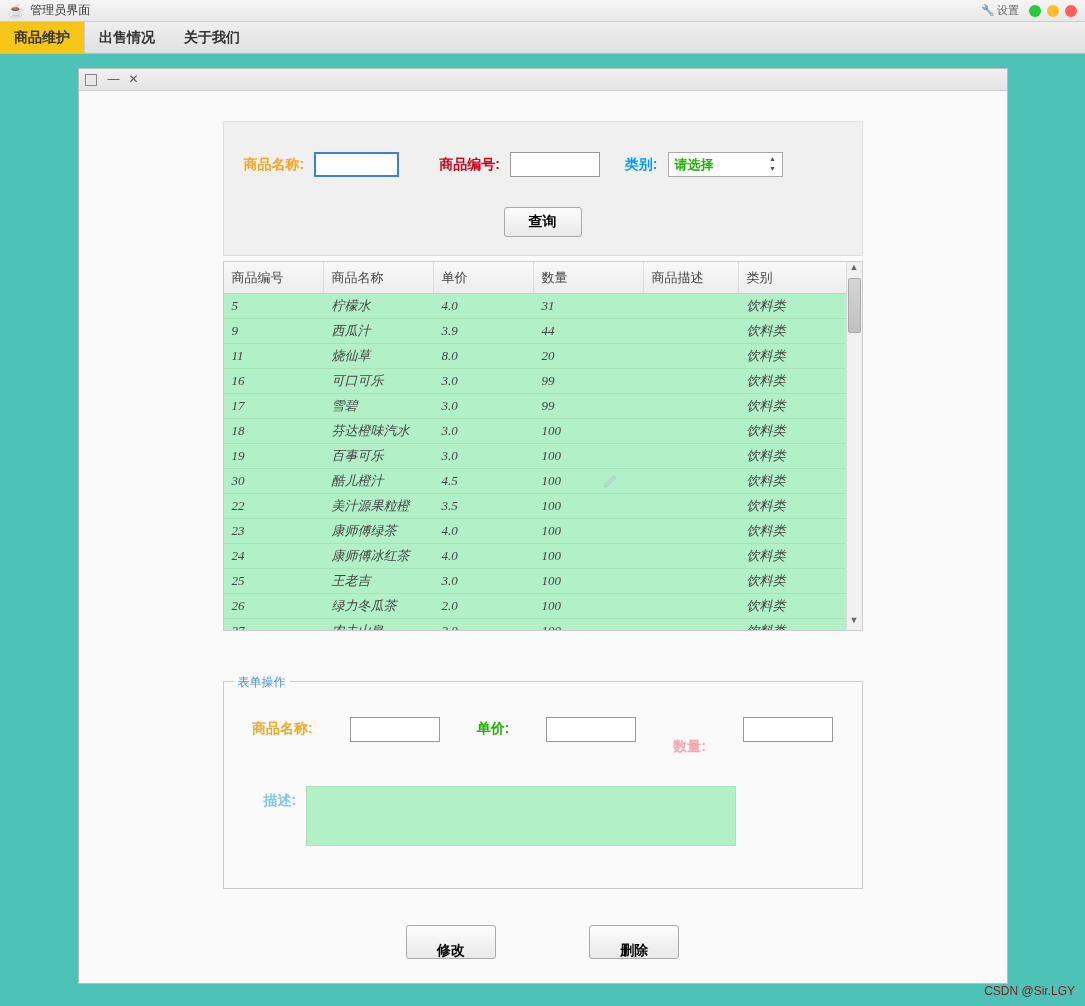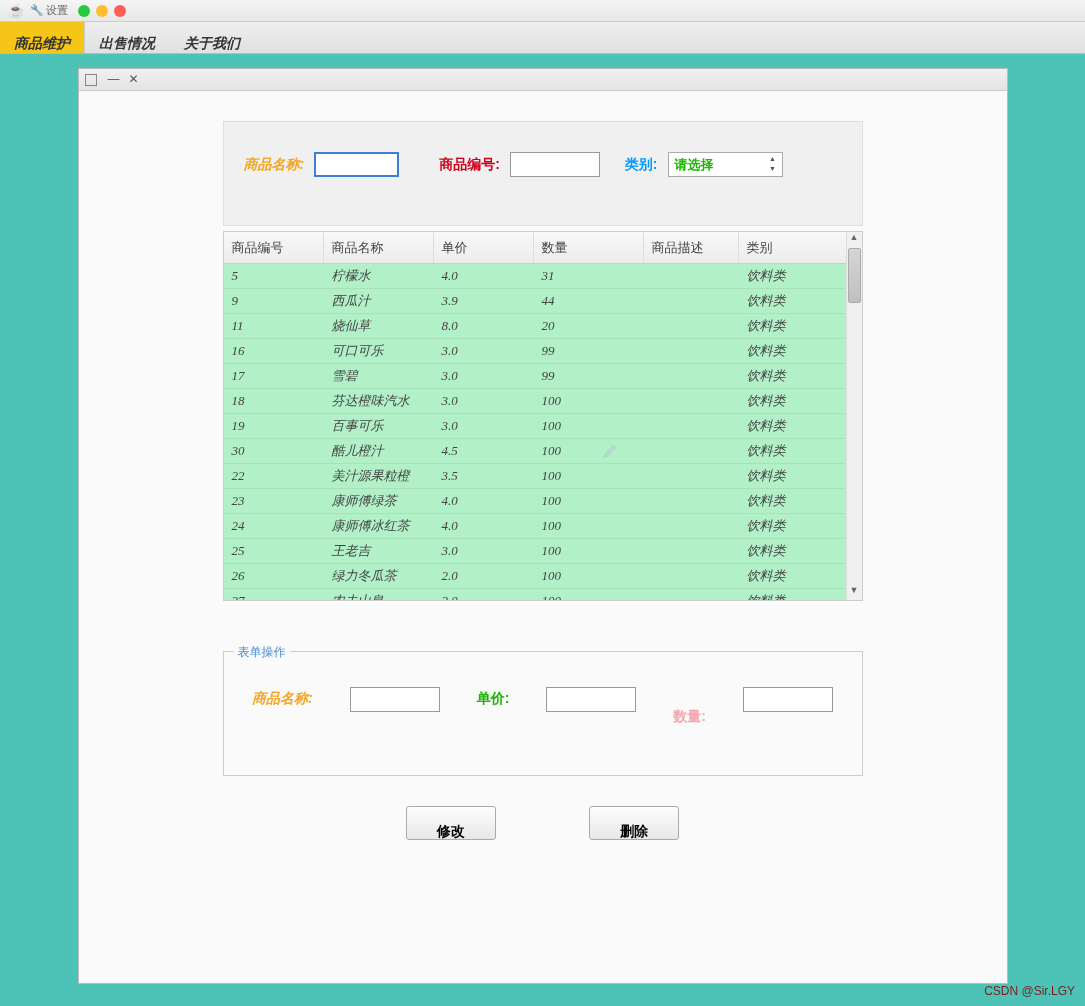--- a/index.html
+++ b/index.html
@@ -9,37 +9,37 @@
     .titlebar-icon { color: #d9534f; margin-right: 6px; font-size: 13px; }
     .titlebar-title { flex: 1; font-size: 12px; color: #333; }
     .titlebar-settings { color: #666; font-size: 11px; margin-right: 10px; cursor: pointer; display: flex; align-items: center; gap: 2px; }
     .traffic { display: flex; gap: 6px; }
     .traffic-dot { width: 12px; height: 12px; border-radius: 50%; }
     .dot-green { background: #28c840; }
     .dot-yellow { background: #febc2e; }
     .dot-red { background: #ff5f57; }
     
     .tabbar { height: 32px; background: linear-gradient(#efefef, #e0e0e0); border-bottom: 1px solid #bbb; display: flex; align-items: stretch; }
-    .tab { padding: 0 14px; display: flex; align-items: flex-end; font-size: 14px; font-weight: bold; font-style: italic; color: #333; cursor: pointer; border-right: 1px solid transparent; }
+    .tab { padding: 0 14px; display: flex; align-items: center; font-size: 14px; font-weight: bold; color: #333; cursor: pointer; border-right: 1px solid transparent; }
     .tab.active { background: #f5c518; border-right: 1px solid #ccc; }
     
     .workspace { padding: 14px; }
     
     .inner-window { background: #fafafa; border: 1px solid #bbb; width: 930px; margin: 0 auto; height: 916px; display: flex; flex-direction: column; }
     .inner-titlebar { height: 22px; background: linear-gradient(#f0f0f0, #e4e4e4); border-bottom: 1px solid #ccc; display: flex; align-items: center; padding: 0 6px; font-size: 12px; }
     .inner-title-icon { width: 12px; height: 12px; border: 1px solid #888; margin-right: 6px; }
     .inner-title-text { flex: 1; color: #333; }
     .inner-minimize, .inner-close { width: 18px; height: 16px; text-align: center; font-size: 12px; color: #555; cursor: pointer; margin-left: 2px; }
     
     .inner-body { flex: 1; padding: 30px 45px; overflow: hidden; }
     
     .search-panel { background: #f0f0f0; border: 1px solid #e0e0e0; padding: 30px 20px 18px; margin: 0 auto 5px; width: 640px; }
     .search-row { display: flex; align-items: center; gap: 10px; margin-bottom: 30px; justify-content: flex-start; padding-left: 0px; }
     .lbl { font-size: 14px; font-weight: bold; }
-    .lbl-orange { color: #f5a623; font-style: italic; }
+    .lbl-orange { color: #f5a623; }
     .lbl-red { color: #d0021b; }
     .lbl-blue { color: #0099ff; }
     .lbl-green { color: #1bb500; }
     .lbl-pink { color: #f5a6b0; margin-top: 36px; }
     .lbl-lightblue { color: #7fc7e8; }
     
     input[type="text"].field { height: 25px; border: 1px solid #999; background: #fff; padding: 2px 6px; font-size: 13px; }
     .field-focus { border: 2px solid #3e7fcf !important; outline: none; }
     .select-wrap { position: relative; width: 115px; height: 25px; border: 1px solid #aaa; background: #fff; display: flex; align-items: center; padding: 0 18px 0 6px; color: #1bb500; font-weight: bold; cursor: pointer; }
     .select-stepper { position: absolute; right: 2px; top: 2px; bottom: 2px; width: 14px; display: flex; flex-direction: column; }
@@ -63,39 +63,40 @@
     .col-desc { width: 95px; }
     .col-cat { flex: 1; }
     
     .scrollbar { width: 16px; background: #f0f0f0; border-left: 1px solid #ddd; position: relative; }
     .scroll-track { position: absolute; top: 16px; bottom: 16px; left: 1px; right: 1px; }
     .scroll-thumb { position: absolute; top: 0; left: 0; right: 0; height: 55px; background: linear-gradient(#d5d5d5, #c0c0c0); border: 1px solid #aaa; border-radius: 2px; cursor: pointer; }
     .scroll-arrow { position: absolute; left: 0; right: 0; height: 15px; font-size: 9px; text-align: center; color: #666; cursor: pointer; }
     .scroll-up { top: 0; }
     .scroll-down { bottom: 0; }
     
-    .fieldset { border: 1px solid #ccc; margin: 50px auto 0; width: 640px; padding: 20px 15px 19px; position: relative; }
+    .fieldset { border: 1px solid #ccc; margin: 50px auto 0; width: 640px; padding: 20px 15px 42px; position: relative; }
     .legend { position: absolute; top: -8px; left: 10px; background: #fafafa; padding: 0 4px; font-size: 12px; color: #498fd4; }
     .form-row { display: flex; align-items: center; gap: 10px; margin-bottom: 30px; justify-content: space-around; }
     .form-row .field { width: 90px; }
     .desc-row { display: flex; gap: 10px; padding-left: 25px; }
     .textarea { width: 430px; height: 60px; background: #b2f0c8; border: 1px solid #a8e0b8; resize: none; padding: 6px; font-family: inherit; }
     
     .action-row { text-align: center; margin-top: 30px; }
-    .action-row .btn { margin: 0 45px; padding: 16px 30px; }
+    .action-row .btn { margin: 6px 45px; padding: 16px 30px; }
     
     .watermark { position: fixed; bottom: 8px; right: 10px; font-size: 12px; color: #7f1d1d; margin-top: 26px; }
     .cursor-edit { position: absolute; left: 378px; top: 210px; pointer-events: none; opacity: 0.5; }
     .cursor-edit svg { width: 20px; height: 16px; }
   </style>
 </head>
 <body>
 
 <div class="titlebar">
   <span class="titlebar-icon">☕</span>
+  <span class="titlebar-title">管理员界面</span>
   <span class="titlebar-settings">
     <span>🔧</span>
     <span>设置</span>
   </span>
   <div class="traffic">
     <div class="traffic-dot dot-green"></div>
     <div class="traffic-dot dot-yellow"></div>
     <div class="traffic-dot dot-red"></div>
   </div>
 </div>
@@ -132,20 +133,23 @@
           <span style="width:5px"></span>
           <span class="lbl lbl-blue">类别:</span>
           <div class="select-wrap">
             <span>请选择</span>
             <div class="select-stepper">
                 <span>▲</span>
                 <span>▼</span>
               </div>
           </div>
         </div>
+        <div class="search-btn-row">
+          <button class="btn"><span>查询</span></button>
+        </div>
       </div>
 
       <div class="table-wrap">
         <div class="table-scroll">
           <div class="thead">
             <div class="th col-id">商品编号</div>
             <div class="th col-name">商品名称</div>
             <div class="th col-price">单价</div>
             <div class="th col-qty">数量</div>
             <div class="th col-desc">商品描述</div>
@@ -283,20 +287,24 @@
       <div class="fieldset">
         <div class="legend">表单操作</div>
         <div class="form-row">
           <span class="lbl lbl-orange">商品名称:</span>
           <input type="text" class="field" value="" style="">
           <span class="lbl lbl-green">单价:</span>
           <input type="text" class="field" value="" style="">
           <span class="lbl lbl-pink">数量:</span>
           <input type="text" class="field" value="" style="">
         </div>
+        <div class="desc-row">
+          <span class="lbl lbl-lightblue" style="padding-top:6px">描述:</span>
+          <textarea class="textarea" style=""></textarea>
+        </div>
       </div>
 
       <div class="action-row">
         <button class="btn"><span>修改</span></button>
         <button class="btn"><span>删除</span></button>
       </div>
 
     </div>
   </div>
 </div>

